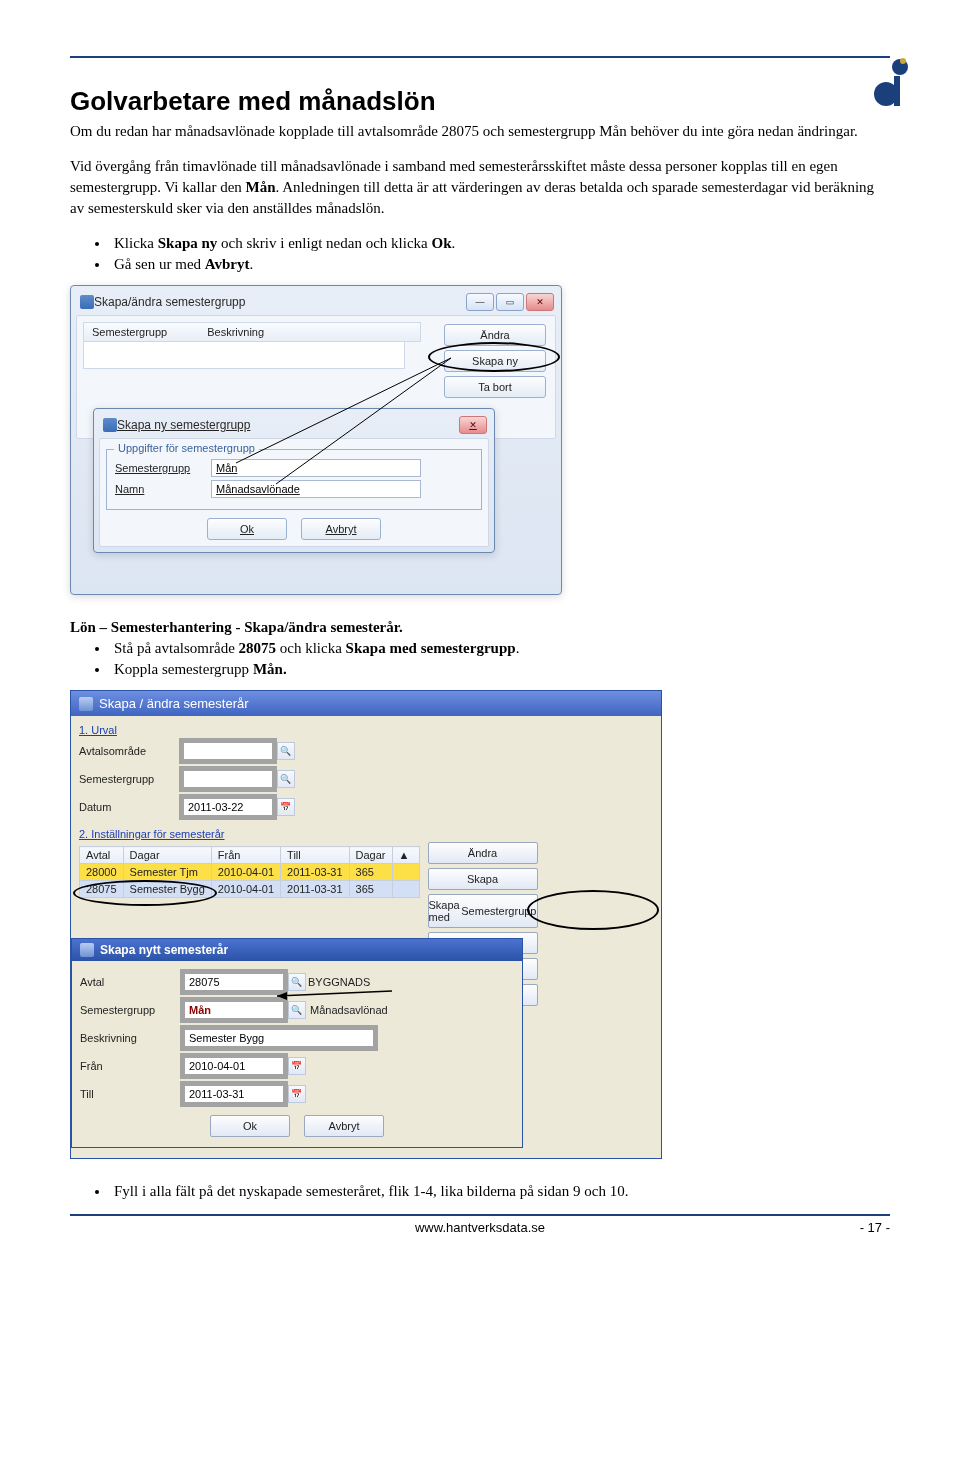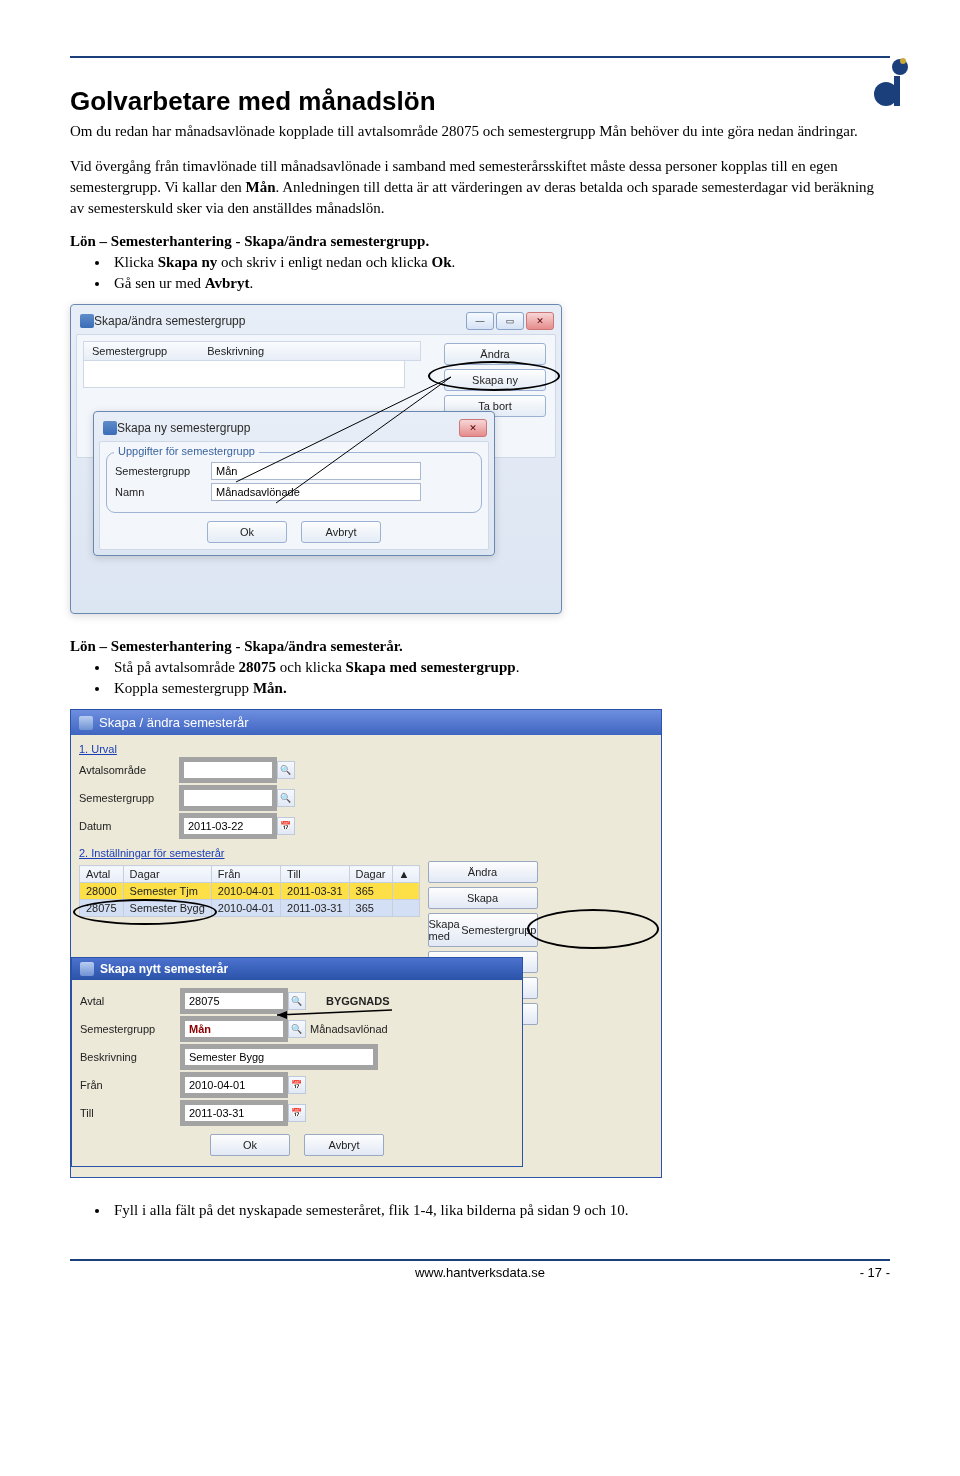--- a/index.html
+++ b/index.html
@@ -115,21 +115,21 @@
     cursor:pointer;
   }
   .oval {
     position:absolute;
     border:2px solid #000;
     border-radius:50%;
     pointer-events:none;
   }
   .group-box {
     border:1px solid #9fb3d4;
-    border-radius:9px;
+    border-radius:0;
     margin-top:4px;
     padding:6px 8px 8px 8px;
     position:relative;
   }
   .group-box .legend {
     position:absolute; top:-8px; left:7px; background:#f3f6fb; padding:0 4px; font-size:11px; color:#3a639f;
   }
   .form-row { display:flex; align-items:center; gap:6px; margin:3px 0; }
   .form-row label { width:90px; font-size:11px; }
   .tinput {
@@ -187,21 +187,21 @@
     border:1px solid #9aa8c2; border-radius:2px;
     background:linear-gradient(#fdfdfd,#e2e9f5);
     font-size:11px; display:flex; align-items:center; justify-content:center;
     cursor:pointer;
   }
   .xp-btn.double { height:32px; flex-direction:row; line-height:1.1; }
   .boldred { font-weight:bold; color:#8b0000; }
   .arrow-svg { position:absolute; pointer-events:none; }
   .footer {
     border-top:2px solid #1a3f7a;
-    margin-top:38px;
+    margin-top:12px;
     display:flex; justify-content:space-between;
     font-family: Arial, sans-serif;
     font-size:13px;
     padding-top:4px;
   }
   .footer .center { flex:1; text-align:center; }
   .footer .right { width:60px; text-align:right; }
 </style>
 </head>
 <body>
@@ -217,21 +217,20 @@
 
   <div class="header-line"></div>
 
   <h1>Golvarbetare med månadslön</h1>
 
   <p class="body-text">Om du redan har månadsavlönade kopplade till avtalsområde 28075 och semestergrupp Mån behöver du inte göra nedan ändringar.</p>
   <p class="body-text">
     <span>Vid övergång från timavlönade till månadsavlönade i samband med semesterårsskiftet måste dessa personer kopplas till en egen semestergrupp. Vi kallar den </span><span class="bold">Mån</span><span>. Anledningen till detta är att värderingen av deras betalda och sparade semesterdagar vid beräkning av semesterskuld sker via den anställdes månadslön.</span>
   </p>
 
-  <p class="section-title">Lön – Semesterhantering - Skapa/ändra semestergrupp.</p>
   <ul class="bullets">
     <li>
       <span>Klicka </span><span class="bold">Skapa ny</span><span> och skriv i enligt nedan och klicka </span><span class="bold">Ok</span><span>.</span>
     </li>
     <li>
       <span>Gå sen ur med </span><span class="bold">Avbryt</span><span>.</span>
     </li>
   </ul>
 
   <div class="win7-frame" style="width:480px;">
@@ -259,21 +258,21 @@
         </div>
       <div class="wbtn">
           <span>Skapa ny</span>
         </div>
       <div class="wbtn">
           <span>Ta bort</span>
         </div>
     </div>
     <div class="oval" style="right:1px; top:56px; width:128px; height:26px;"></div>
 
-    <div class="win7-frame" style="width:390px; position:absolute; left:22px; top:102px;">
+    <div class="win7-frame" style="width:390px; position:absolute; left:22px; top:118px;text-decoration:underline;">
       <div class="win7-titlebar">
         <div class="left">
           <span class="title-icon"></span>
           <span>Skapa ny semestergrupp</span>
         </div>
         <div class="win-buttons">
           <div class="win-btn close">✕</div>
         </div>
       </div>
       <div class="win7-body">
@@ -399,21 +398,21 @@
       <div style="margin-top:-68px; margin-left:-8px; width:450px; border:1px solid #2a53a8; position:relative; z-index:2;">
         <div class="xp-titlebar-small">
           <span class="title-icon" style="background:linear-gradient(#b8cdf0,#7092d4);"></span>
           <span>Skapa nytt semesterår</span>
         </div>
         <div class="xp-body">
           <div class="xp-row">
             <label>Avtal</label>
             <input class="val" style="width: 90px;" value="28075">
             <span class="lookup">🔍</span>
-            <span style="margin-left:20px;font-weight:bold;">BYGGNADS</span>
+            <span style="margin-left:2px;">BYGGNADS</span>
           </div>
           <div class="xp-row">
             <label>Semestergrupp</label>
             <input class="val boldred" style="width: 90px;" value="Mån">
             <span class="lookup">🔍</span>
             <span style="margin-left:4px;">Månadsavlönad</span>
           </div>
           <div class="xp-row">
             <label>Beskrivning</label>
             <input class="val" style="width: 180px;" value="Semester Bygg">

